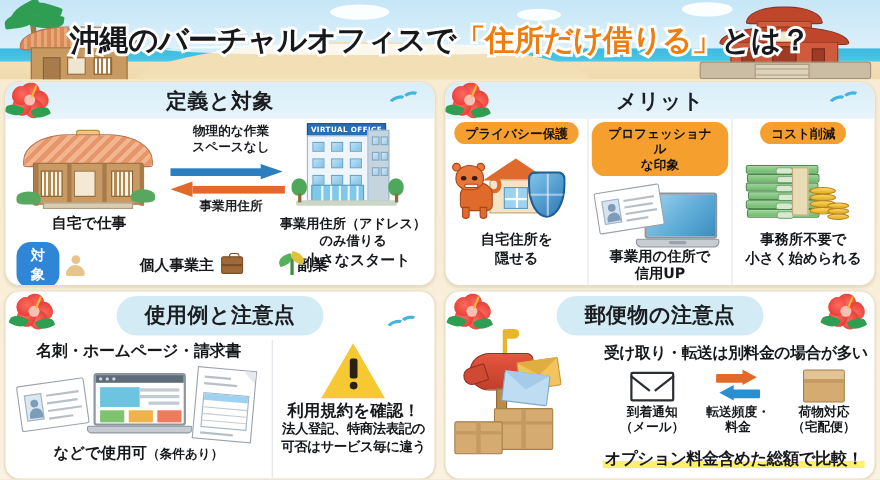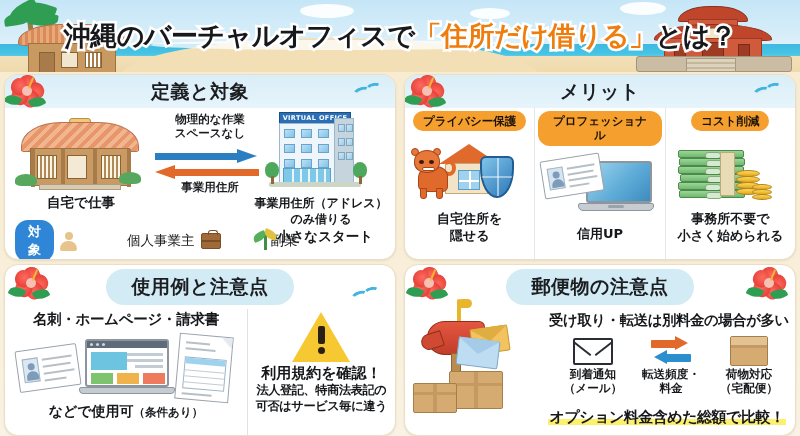--- a/index.html
+++ b/index.html
@@ -369,21 +369,21 @@
     position:relative; width:20px; height:16px; flex:0 0 auto;
     background:#a06a38; border:1.5px solid #7a4f27; border-radius:2px;
   }
   .ico-case:before {
     content:''; position:absolute; left:6px; top:-4px; width:8px; height:4px;
     border:1.5px solid #7a4f27; border-bottom:none; border-radius:3px 3px 0 0;
   }
   .ico-case:after {
     content:''; position:absolute; left:0; top:6px; width:100%; height:2px; background:#7a4f27;
   }
-  .t-text { font-size:13.5px; font-weight:400; color:#16181b; white-space:nowrap;margin-left:44px; }
+  .t-text { font-size:13.5px; font-weight:700; color:#16181b; white-space:nowrap;margin-left:44px; }
 
   .sprout {
     position:absolute; left:250px; top:120px; width:20px; height:22px;
   }
   .sprout .stem { position:absolute; left:9px; top:6px; width:2.5px; height:16px; background:#3f8f46; }
   .sprout .lf {
     position:absolute; width:13px; height:9px; border-radius: 70% 10% 70% 10%;
   }
   .start-text {
     position:absolute; left:272px; top:120px; width:120px;
@@ -941,39 +941,41 @@
           </div>
           <div class="m-cap">
             <div>自宅住所を</div>
             <div>隠せる</div>
           </div>
         </div>
 
         <div class="merit">
           <div class="m-pill">
             <div>プロフェッショナル</div>
+            <div>な印象</div>
           </div>
           <div class="m-art">
             <div class="laptop">
               <div class="scr"></div>
               <div class="base"></div>
               <div class="pad"></div>
             </div>
             <div class="bizcard">
               <div class="av">
                 <div class="av-h"></div>
                   <div class="av-b"></div>
               </div>
               <div class="ln" style="top:9px;width:28px;"></div>
               <div class="ln" style="top:15px;width:26px;"></div>
               <div class="ln" style="top:21px;width:29px;"></div>
               <div class="ln" style="top:27px;width:20px;"></div>
             </div>
           </div>
           <div class="m-cap">
+            <div>事業用の住所で</div>
             <div>信用UP</div>
           </div>
         </div>
 
         <div class="merit">
           <div class="m-pill">コスト削減</div>
           <div class="m-art">
             <div class="money">
               <div class="bill" style="left:0;top:6px;"></div>
               <div class="bill" style="left:1px;top:14px;"></div>

